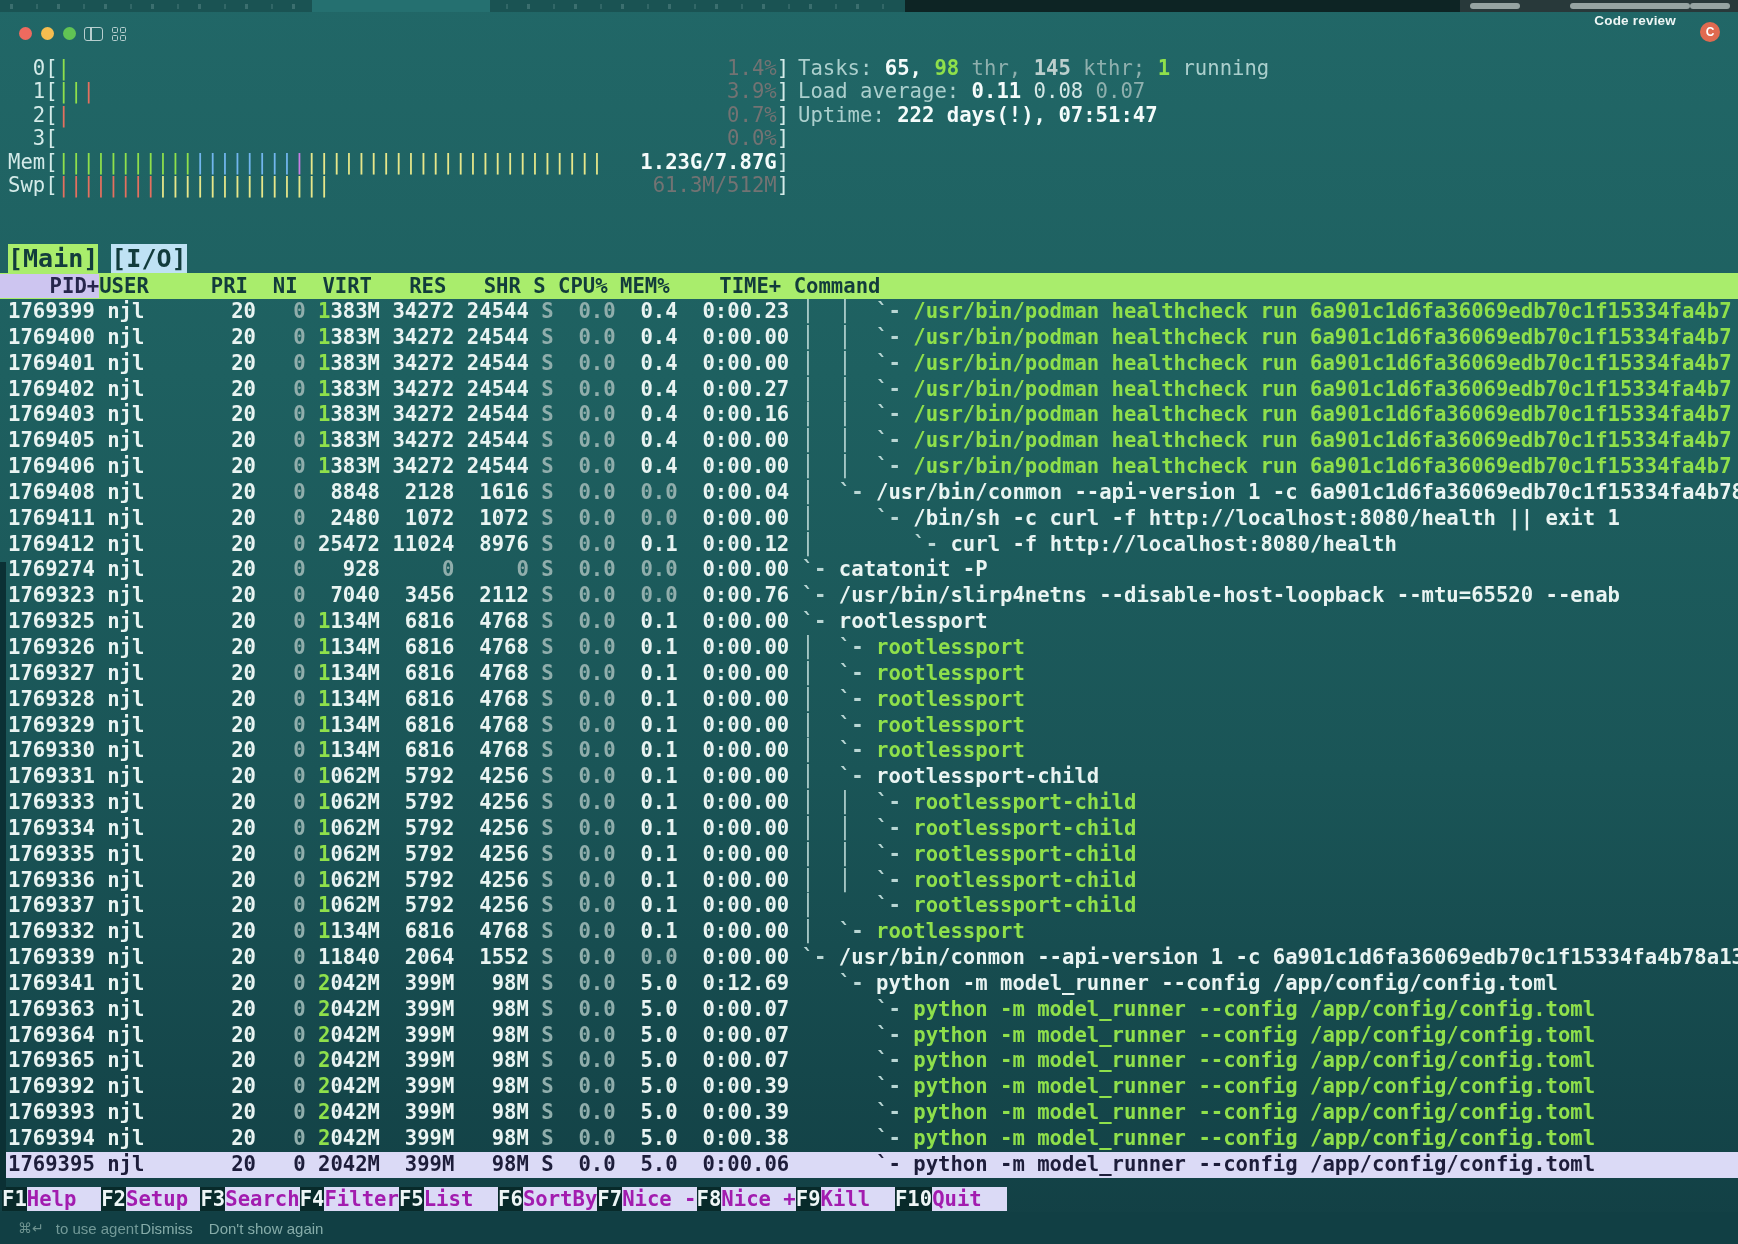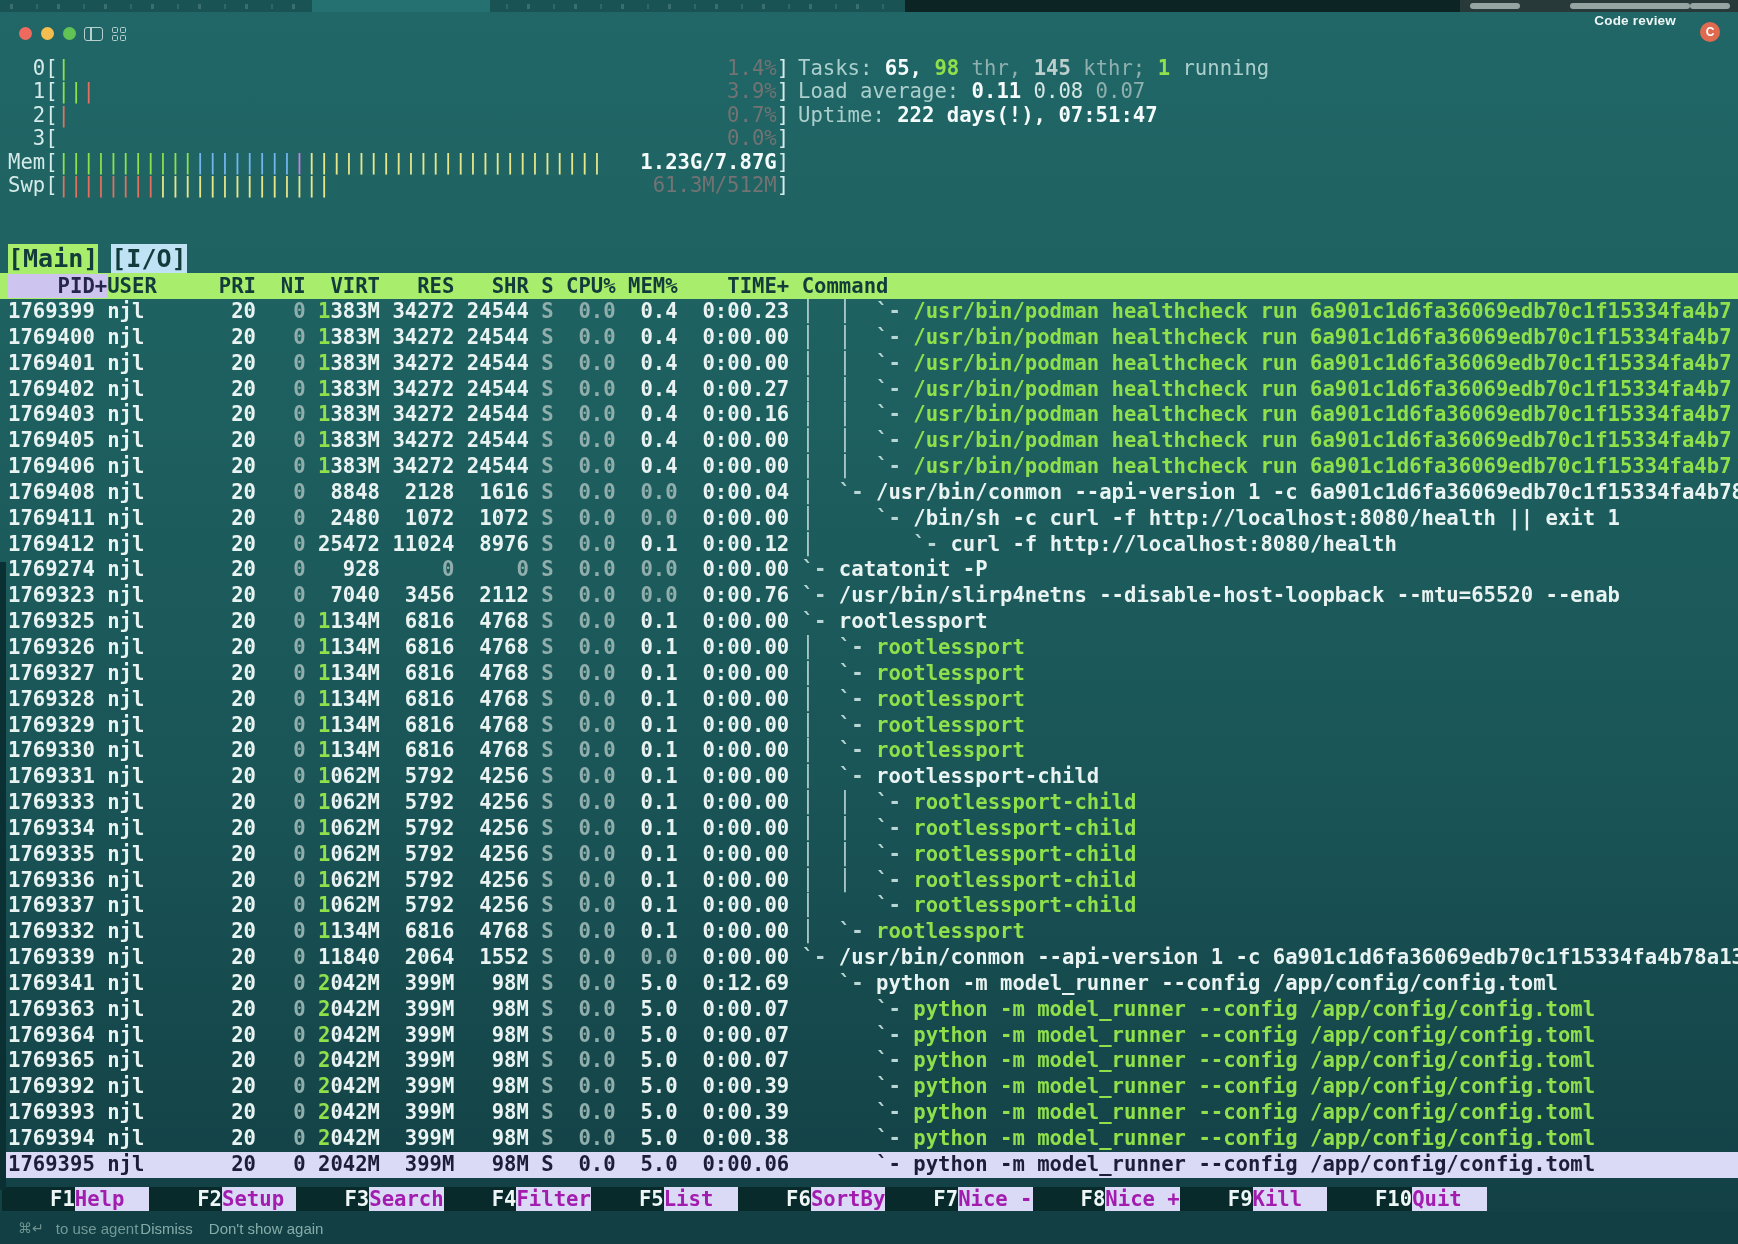--- a/index.html
+++ b/index.html
@@ -44,33 +44,33 @@
   .s-dimb{color:#bccfcd;font-weight:700;}
   .s-gb{color:#8fe04b;font-weight:700;}
   .wb{color:#f4fbfa;font-weight:700;}
   .dimb{color:#737373;font-weight:400;}
   
   #tabs{position:absolute;top:246px;left:8px;height:25px;line-height:25px;font-size:25px;font-weight:700;white-space:pre;}
   .tab-main{background:#a9ed6c;color:#123c3c;}
   .tab-io{background:#bfe2f4;color:#123c3c;margin-left:13px;}
   
   #thead{position:absolute;top:273px;left:0;width:1738px;height:26px;line-height:26px;background:#a9ed6c;
-    color:#123c3c;font-size:20.6px;font-weight:700;white-space:pre;padding-left:8px;box-sizing:border-box;}
+    color:#123c3c;font-size:20.6px;font-weight:700;white-space:pre;box-sizing:border-box;}
   .sortcell{background:#cdc5f0;color:#26264c;}
   #rows{position:absolute;top:299px;left:0;width:1738px;}
   .prow{height:25.85px;line-height:25.85px;font-size:20.6px;font-weight:700;white-space:pre;overflow:hidden;padding-left:8px;box-sizing:border-box;}
   .c-w{color:#e9f4f2;}
   .c-dim{color:#90aeac;}
   .c-grn{color:#8fe04b;}
   .c-tree{color:#b9d6d4;}
   .prow.sel{background:#dbdaf6;}
   .prow.sel span{color:#1d1d3a;}
   
   #fnbar{position:absolute;top:1186px;left:2px;height:26px;line-height:26px;font-size:20.6px;font-weight:700;white-space:pre;}
-  .fkey{color:#eef6f6;background:#082a2a;padding-left:48px;}
+  .fkey{color:#eef6f6;background:#082a2a;}
   .flabel{color:#a21caf;background:#dbdaf6;}
   
   #overlay{position:absolute;top:1212px;left:0;width:1738px;height:32px;background:#113f44;
     display:flex;align-items:center;padding-left:18px;box-sizing:border-box;
     font:400 15px "Liberation Sans",sans-serif;color:#739a98;}
   #overlay .shortcut{font-family:"DejaVu Sans",sans-serif;color:#6d928f;margin-right:12px;font-size:14px;}
   #overlay .otext{margin-right:2px;}
   #overlay .olink{color:#86aca9;margin-right:16px;cursor:default;}
 </style>
 </head>

